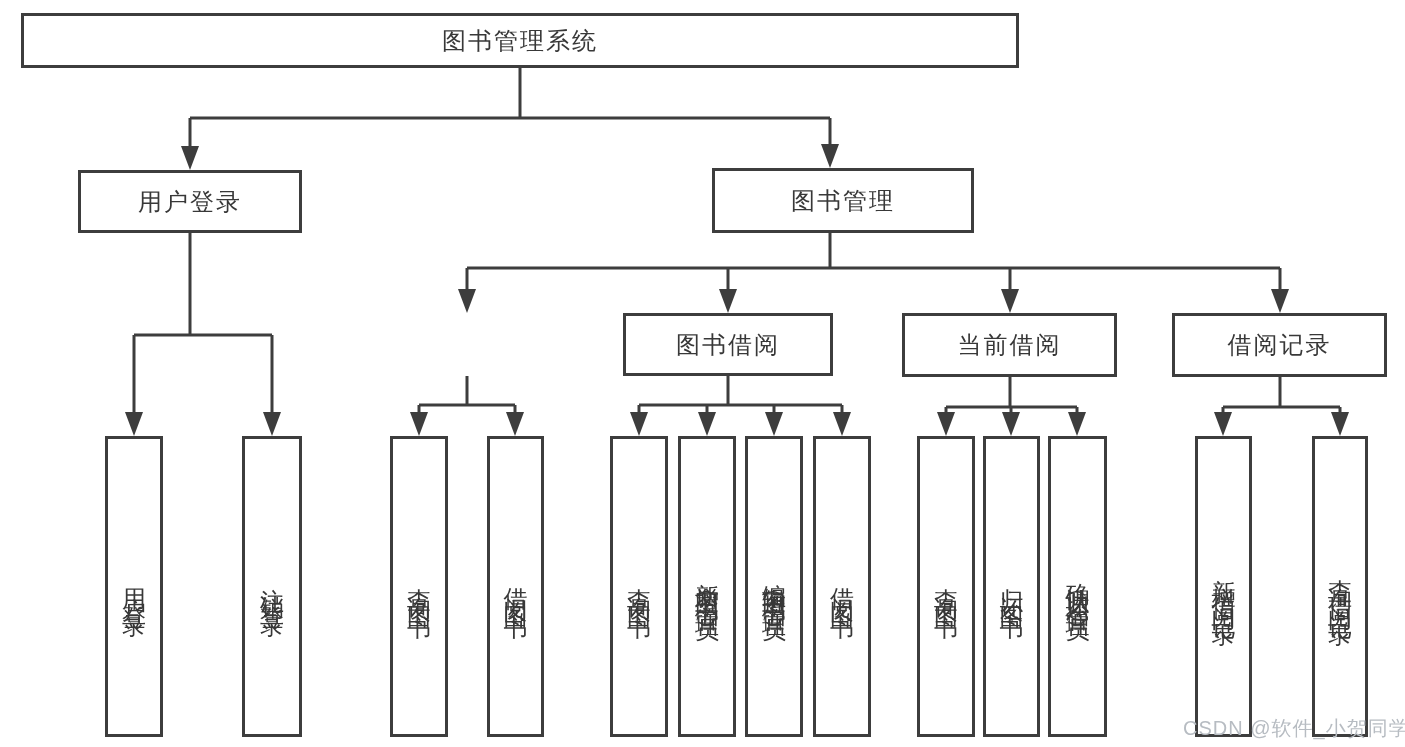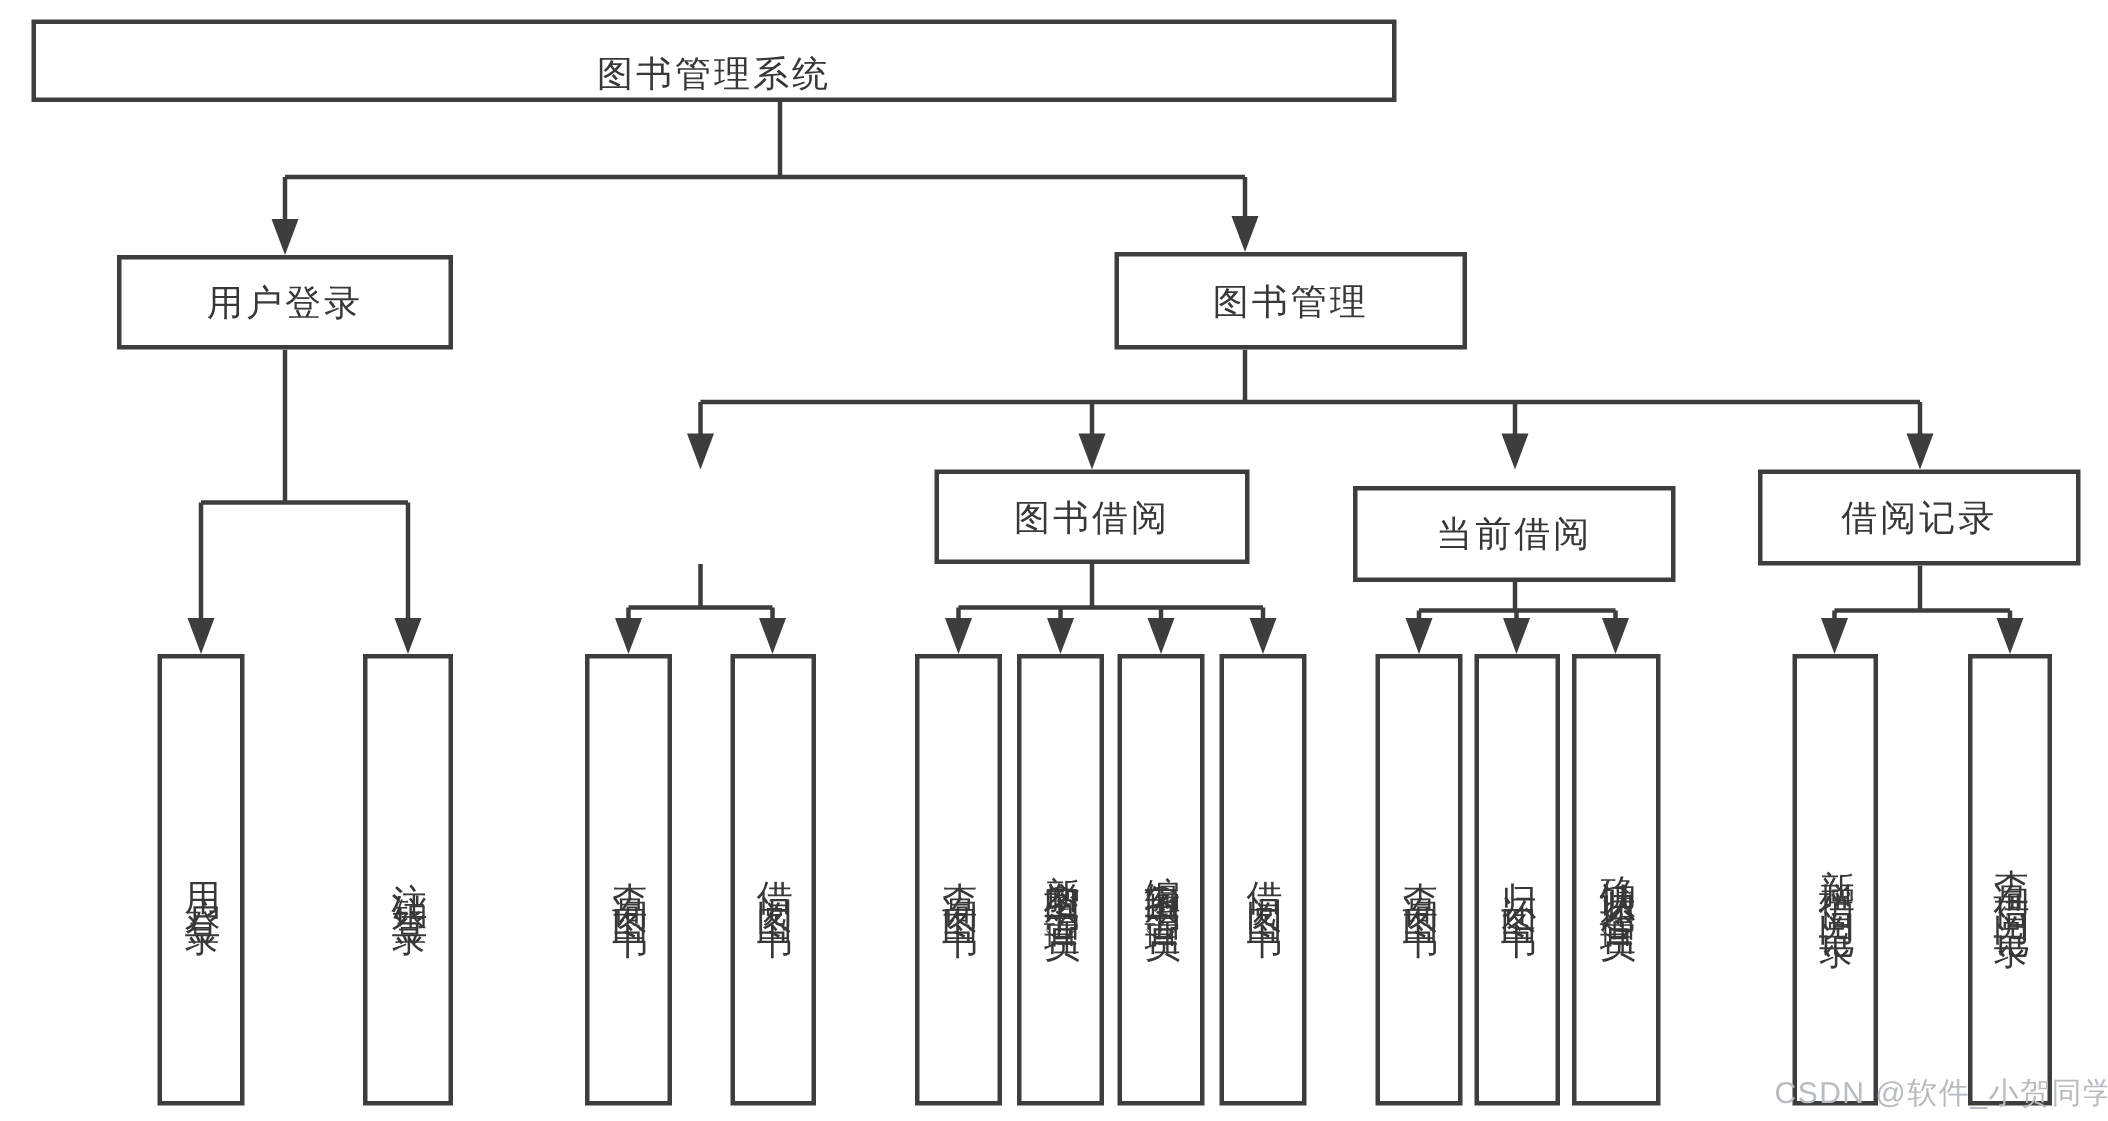--- a/index.html
+++ b/index.html
@@ -129,35 +129,35 @@
       <polygon points="774,436 765,412 783,412"></polygon>
       <polygon points="842,436 833,412 851,412"></polygon>
       <polygon points="946,436 937,412 955,412"></polygon>
       <polygon points="1011,436 1002,412 1020,412"></polygon>
       <polygon points="1077,436 1068,412 1086,412"></polygon>
       <polygon points="1223,436 1214,412 1232,412"></polygon>
       <polygon points="1340,436 1331,412 1349,412"></polygon>
     </g>
   </svg>
 
-  <div class="hbox" style="left:21px; top:13px; width:910px; height:55px;align-items:flex-end;">
+  <div class="hbox" style="left:21px; top:13px; width:998px; height:55px;">
     <span>图书管理系统</span>
   </div>
 
   <div class="hbox" style="left:78px; top:170px; width:224px; height:63px;">
     <span>用户登录</span>
   </div>
-  <div class="hbox" style="left:743px; top:168px; width:235px; height:65px;">
+  <div class="hbox" style="left:712px; top:168px; width:262px; height:65px;">
     <span>图书管理</span>
   </div>
 
   <div class="hbox" style="left:623px; top:313px; width:210px; height:63px;">
     <span>图书借阅</span>
   </div>
-  <div class="hbox" style="left:902px; top:313px; width:215px; height:64px;margin-top:11px;">
+  <div class="hbox" style="left:902px; top:313px; width:215px; height:64px;">
     <span>当前借阅</span>
   </div>
   <div class="hbox" style="left:1172px; top:313px; width:215px; height:64px;">
     <span>借阅记录</span>
   </div>
 
   <div class="vbox" style="left:105px; width:58px;">
     <span class="vtext">用户登录</span>
   </div>
   <div class="vbox" style="left:242px; width:60px;">

